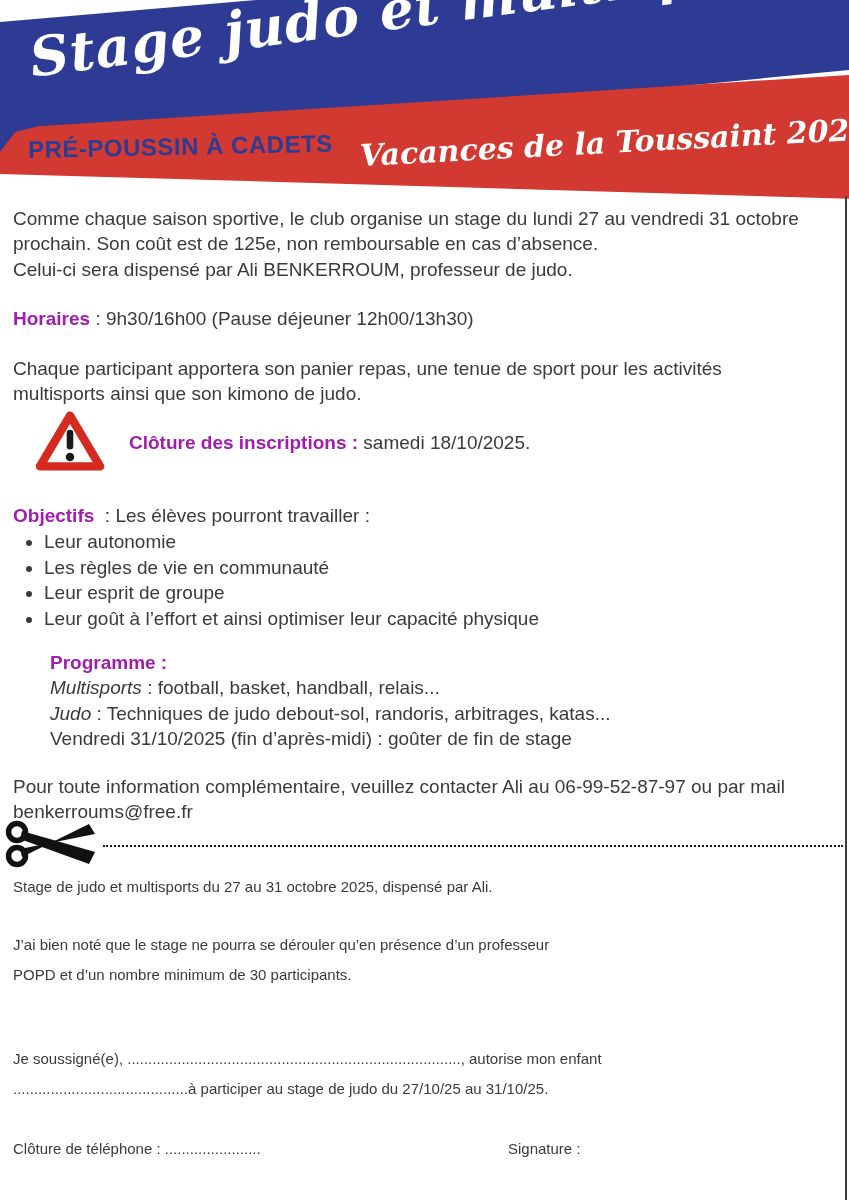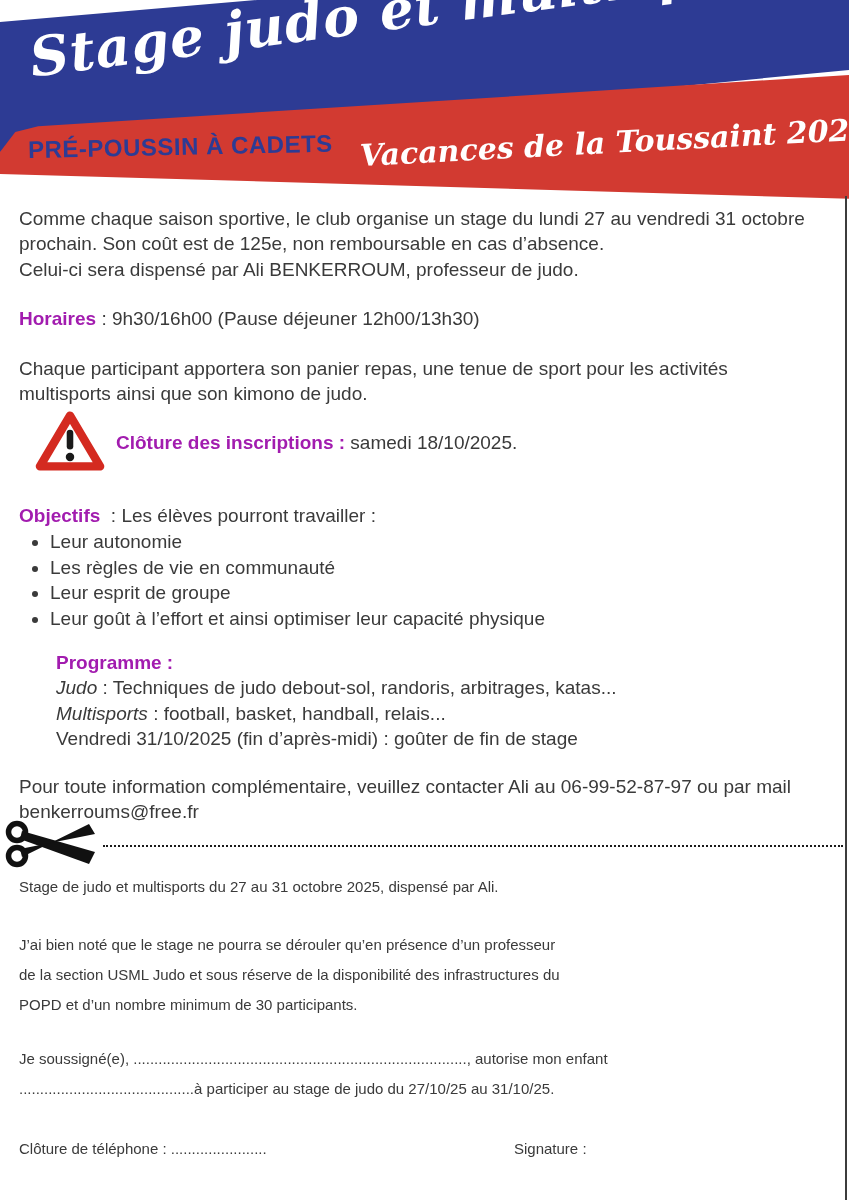--- a/index.html
+++ b/index.html
@@ -27,28 +27,28 @@
     transform:rotate(-1.2deg);transform-origin:left center;white-space:nowrap;
   }
   .header-period{
     position:absolute;left:360px;top:138px;
     font-family:"DejaVu Serif","Liberation Serif",serif;
     font-style:italic;font-weight:bold;font-size:30px;
     color:#ffffff;transform:rotate(-3deg);transform-origin:left center;
     white-space:nowrap;
   }
   
-  .blk{position:absolute;left:19px;right:18px;}
+  .blk{position:absolute;left:13px;right:18px;}
   .t{font-size:19px;line-height:25.4px;}
   .t2{font-size:15px;line-height:30px;}
   .b{font-weight:700;color:#a21caf;}
   .i{font-style:italic;}
   ul.obj{margin:1px 0 8px 0;padding:0 0 0 31px;}
   ul.obj li{line-height:25.4px;}
-  .warning-row{display:flex;align-items:center;gap:10px;}
+  .warning-row{display:flex;align-items:center;gap:23px;}
   .cut-row{display:flex;align-items:center;}
   .cut-dots{flex:1;border-top:2.5px dotted #1a1a1a;margin-left:6px;}
   .nowrap{white-space:nowrap;}
   .edge-line{position:absolute;right:2px;top:196px;bottom:0;width:2px;background:#3c3c3c;}
   .sig{position:absolute;left:495px;top:0;}
   .phone-row{position:relative;}
 </style>
 </head>
 <body>
 
@@ -98,24 +98,24 @@
       <li>Leur autonomie</li>
       <li>Les règles de vie en communauté</li>
       <li>Leur esprit de groupe</li>
       <li>Leur goût à l’effort et ainsi optimiser leur capacité physique</li>
     </ul>
   </div>
 
   <div class="blk t" style="top:650px;margin-left:37px;">
     <div class="b">Programme :</div>
     <div>
-      <span class="i">Judo</span><span> : Techniques de judo debout-sol, randoris, arbitrages, katas...</span>
+      <span class="i">Multisports</span><span> : football, basket, handball, relais...</span>
     </div>
     <div>
-      <span class="i">Multisports</span><span> : football, basket, handball, relais...</span>
+      <span class="i">Judo</span><span> : Techniques de judo debout-sol, randoris, arbitrages, katas...</span>
     </div>
     <div>Vendredi 31/10/2025 (fin d’après-midi) : goûter de fin de stage</div>
   </div>
 
   <div class="blk t" style="top:774px;">
     <div>Pour toute information complémentaire, veuillez contacter Ali au 06-99-52-87-97 ou par mail</div>
     <div>benkerroums@free.fr</div>
   </div>
 
   <div class="blk cut-row" style="top:820px;left:5px;right:6px;">
@@ -127,21 +127,20 @@
         <polygon points="17,37 84,4 90,14 15,29" fill="#111"></polygon>
       </svg>
     </span>
     <span class="cut-dots"></span>
   </div>
 
   <div class="blk t2" style="top:872px;">Stage de judo et multisports du 27 au 31 octobre 2025, dispensé par Ali.</div>
 
   <div class="blk t2" style="top:930px;">
     <div>J’ai bien noté que le stage ne pourra se dérouler qu’en présence d’un professeur</div>
-    <div>de la section USML Judo et sous réserve de la disponibilité des infrastructures du</div>
     <div>POPD et d’un nombre minimum de 30 participants.</div>
   </div>
 
   <div class="blk t2" style="top:1044px;">
     <div class="nowrap">
       <span>Je  soussigné(e), </span><span>................................................................................</span><span>, autorise mon enfant</span>
     </div>
     <div class="nowrap">
       <span>..........................................</span><span>à participer au stage de judo du 27/10/25 au 31/10/25.</span>
     </div>

